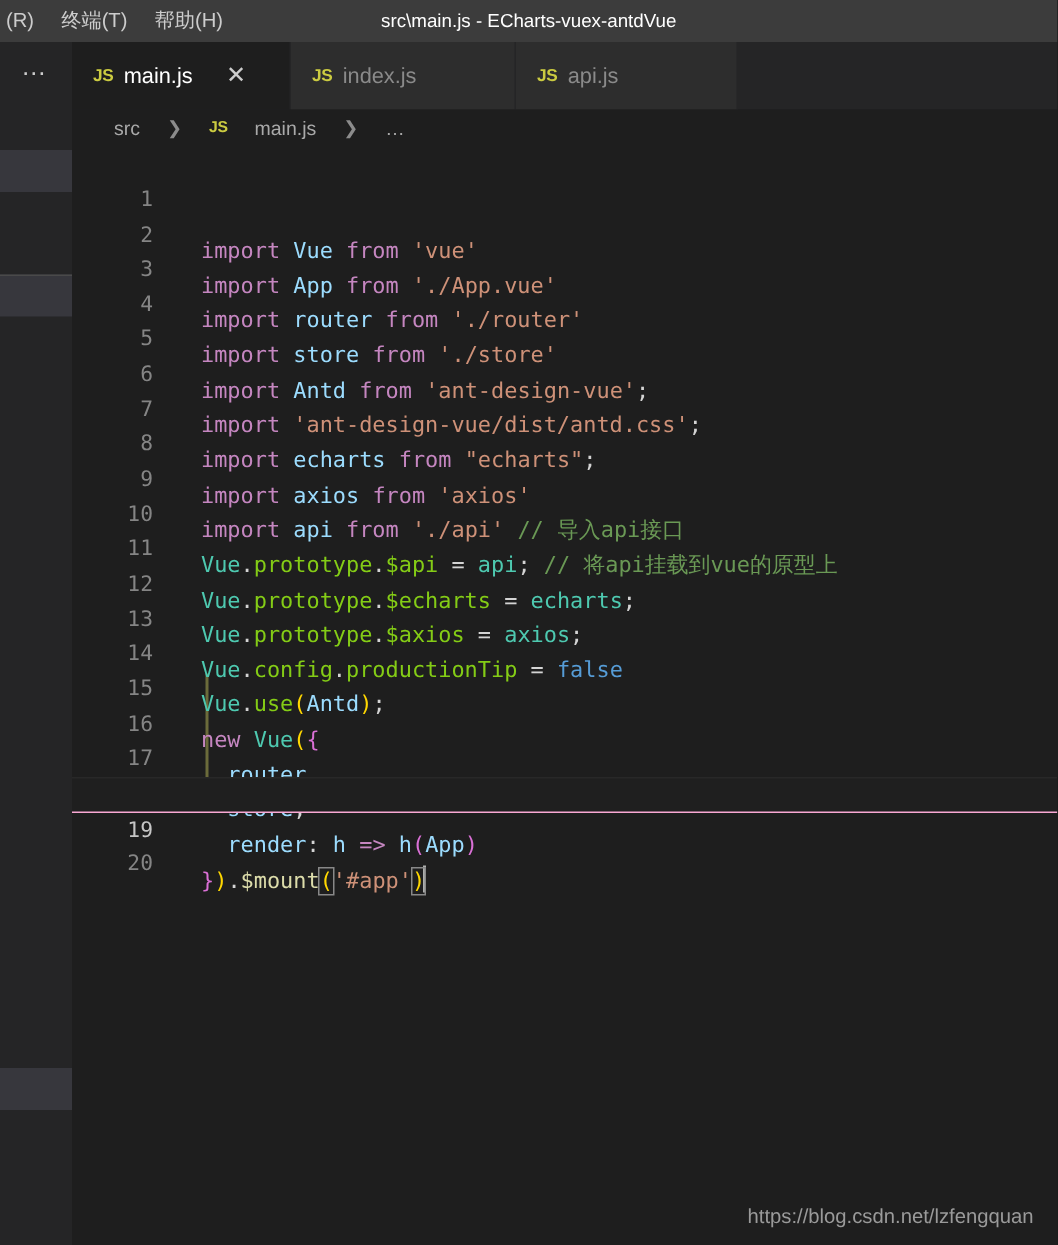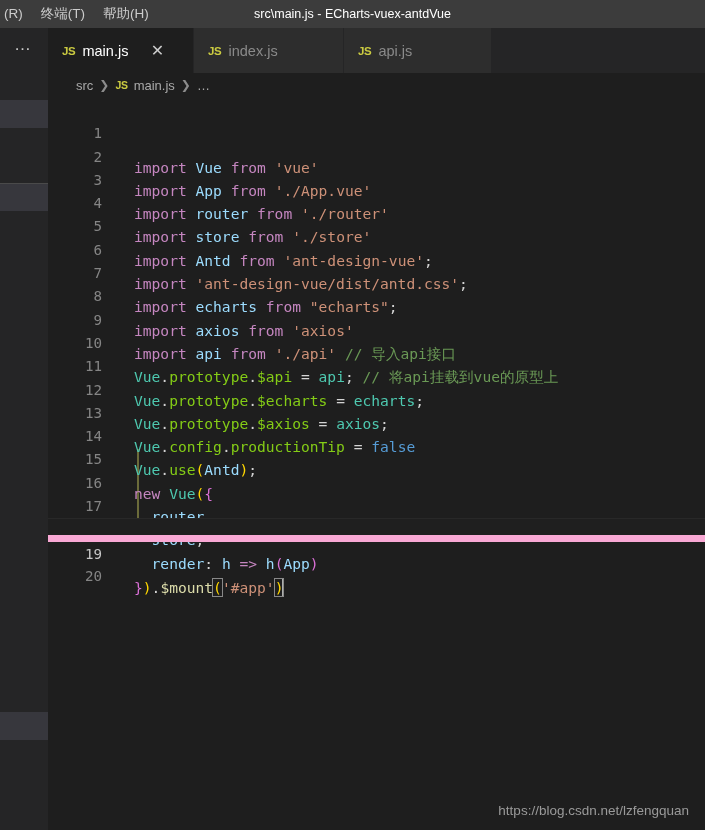--- a/index.html
+++ b/index.html
@@ -122,21 +122,21 @@
   .tab-width-api   { width: 148px; }
 
   
   .breadcrumb {
     position: absolute;
     top: 73px; left: 48px;
     width: 657px; height: 24px;
     background: #1e1e1e;
     display: flex; align-items: center;
     padding-left: 28px;
-    gap: 6px;
+    gap: 18px;
     font-size: 13px;
     color: #a9a9a9;
   }
   .breadcrumb .sep { color: #8c8c8c; font-size: 12px; }
   .breadcrumb .js-badge {
     color: #cbcb41; font-weight: 700; font-size: 10.5px;
     letter-spacing: -0.3px;
   }
   .breadcrumb .crumb { cursor: pointer; }
 
@@ -170,21 +170,21 @@
   }
   .code-line.current .lnum { color: #c6c6c6; }
   .code-line .ltext {
     position: absolute;
     left: 86px;
     color: #d4d4d4;
     margin-top: 10px;
   }
   .code-line.current {
     border-top: 1px solid #282828;
-    border-bottom: 7px solid #f9a8d4;
+    border-bottom: 1px solid #f9a8d4;
     background: #1f1f1f;
   }
   .indent-guide {
     position: absolute;
     left: 89px;
     width: 2px;
     background: #6b6b3a;
   }
 
   

